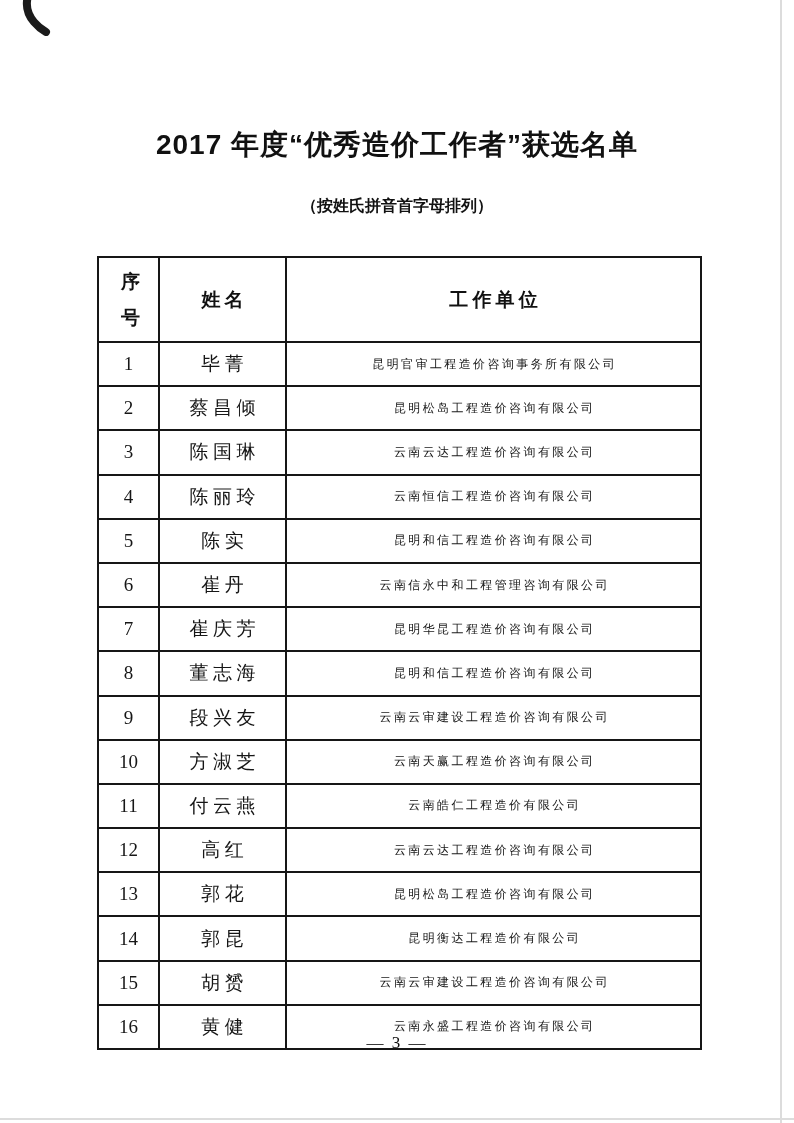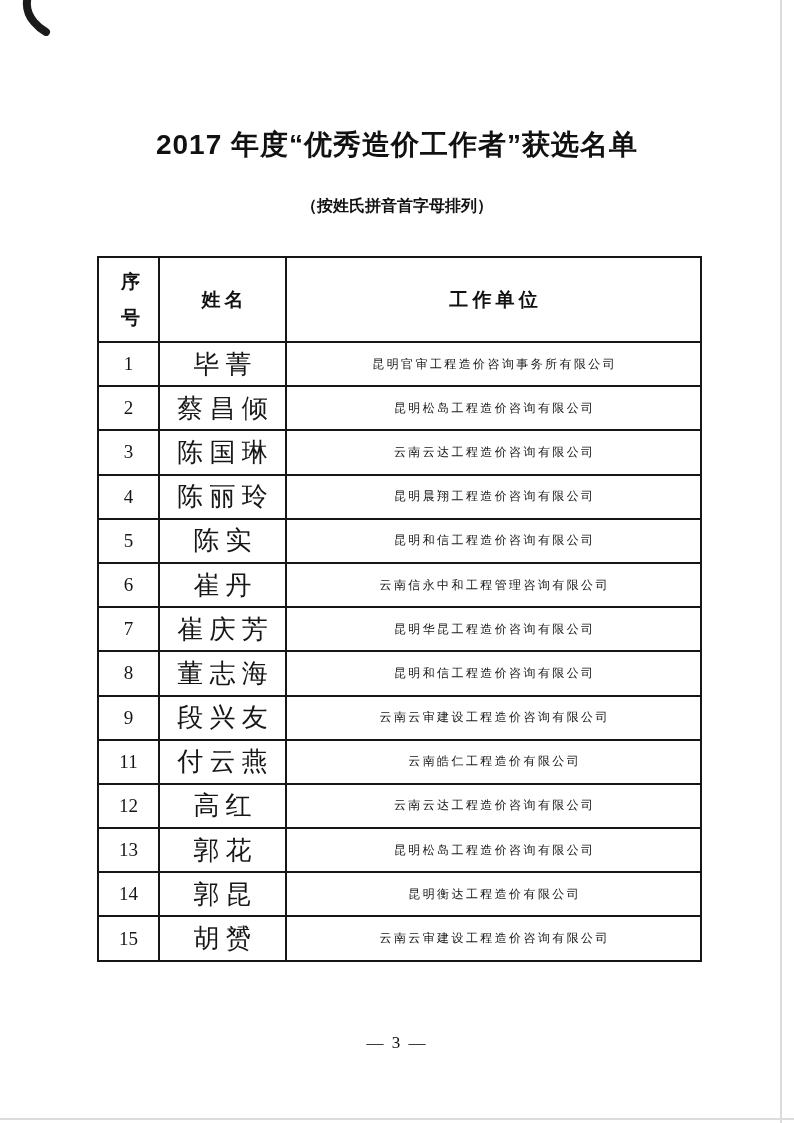--- a/index.html
+++ b/index.html
@@ -53,21 +53,21 @@
     display:inline-block;width:1.15em;line-height:1.85;
     letter-spacing:0;text-indent:0;white-space:normal;
   }
   tbody td{height:42.2px;}
   td.c-index{
     font-family:"Liberation Serif","DejaVu Serif",serif;
     font-size:19px;
   }
   td.c-name{
     font-family:Liberation Mono, monospace;
-    font-size:26px;letter-spacing:0.24em;text-indent:0.24em;
+    font-size:19px;letter-spacing:0.24em;text-indent:0.24em;
   }
   td.c-unit{
     font-family:"Liberation Serif","DejaVu Serif",serif;
     font-size:12px;letter-spacing:0.2em;text-indent:0.2em;
   }
 
   .page-number{
     position:absolute;left:0;top:1033px;width:794px;
     text-align:center;
     font-family:"Liberation Serif","DejaVu Serif",serif;
@@ -116,21 +116,21 @@
     <td class="c-unit">昆明松岛工程造价咨询有限公司</td>
   </tr>
         <tr>
     <td class="c-index">3</td>
     <td class="c-name">陈国琳</td>
     <td class="c-unit">云南云达工程造价咨询有限公司</td>
   </tr>
         <tr>
     <td class="c-index">4</td>
     <td class="c-name">陈丽玲</td>
-    <td class="c-unit">昆明晨翔工程造价咨询有限公司</td>
+    <td class="c-unit">云南恒信工程造价咨询有限公司</td>
   </tr>
         <tr>
     <td class="c-index">5</td>
     <td class="c-name">陈实</td>
     <td class="c-unit">昆明和信工程造价咨询有限公司</td>
   </tr>
         <tr>
     <td class="c-index">6</td>
     <td class="c-name">崔丹</td>
     <td class="c-unit">云南信永中和工程管理咨询有限公司</td>
@@ -144,20 +144,25 @@
     <td class="c-index">8</td>
     <td class="c-name">董志海</td>
     <td class="c-unit">昆明和信工程造价咨询有限公司</td>
   </tr>
         <tr>
     <td class="c-index">9</td>
     <td class="c-name">段兴友</td>
     <td class="c-unit">云南云审建设工程造价咨询有限公司</td>
   </tr>
         <tr>
+    <td class="c-index">10</td>
+    <td class="c-name">方淑芝</td>
+    <td class="c-unit">云南天赢工程造价咨询有限公司</td>
+  </tr>
+        <tr>
     <td class="c-index">11</td>
     <td class="c-name">付云燕</td>
     <td class="c-unit">云南皓仁工程造价有限公司</td>
   </tr>
         <tr>
     <td class="c-index">12</td>
     <td class="c-name">高红</td>
     <td class="c-unit">云南云达工程造价咨询有限公司</td>
   </tr>
         <tr>
@@ -168,17 +173,22 @@
         <tr>
     <td class="c-index">14</td>
     <td class="c-name">郭昆</td>
     <td class="c-unit">昆明衡达工程造价有限公司</td>
   </tr>
         <tr>
     <td class="c-index">15</td>
     <td class="c-name">胡赟</td>
     <td class="c-unit">云南云审建设工程造价咨询有限公司</td>
   </tr>
+        <tr>
+    <td class="c-index">16</td>
+    <td class="c-name">黄健</td>
+    <td class="c-unit">云南永盛工程造价咨询有限公司</td>
+  </tr>
       </tbody>
   </table>
 
   <div class="page-number">— 3 —</div>
 </div>
 
 </body></html>

